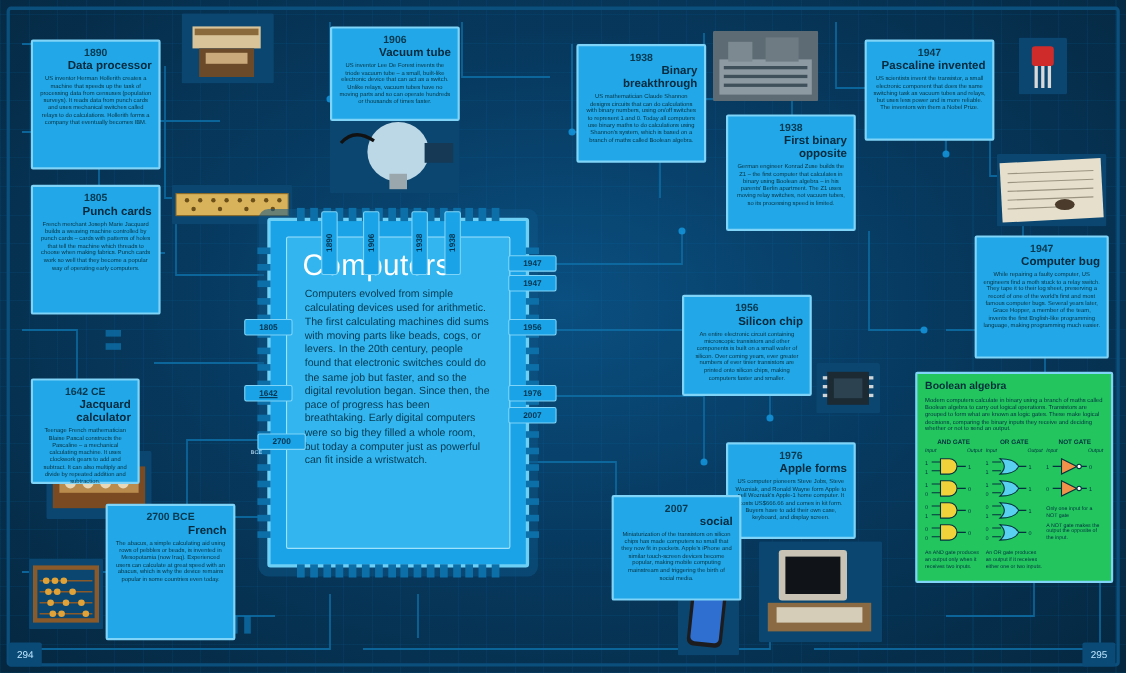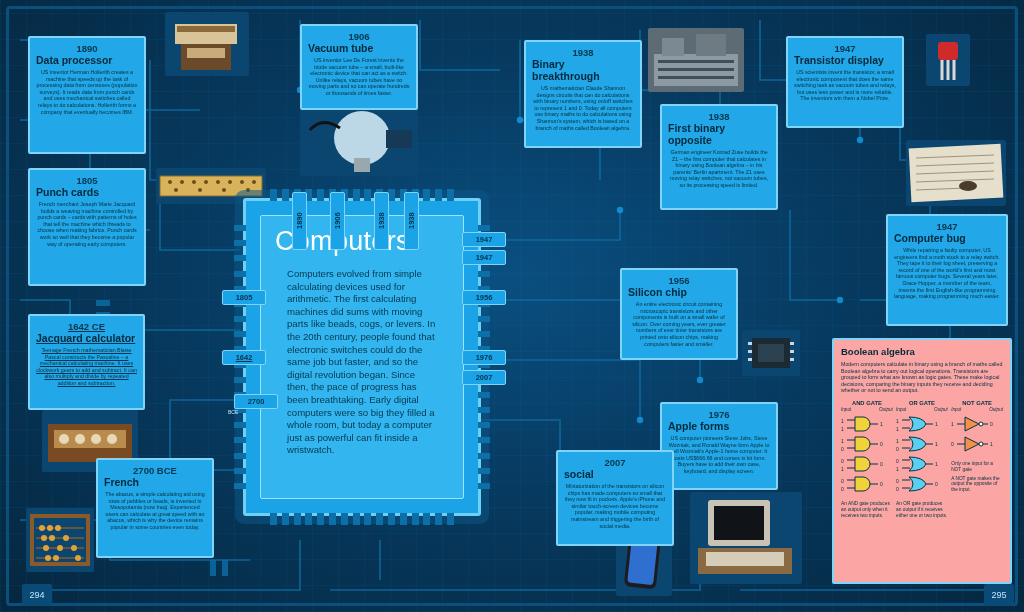--- a/index.html
+++ b/index.html
@@ -22,39 +22,39 @@
   .spine{
     position:absolute;left:6px;top:6px;right:6px;bottom:6px;
     border:3px solid #0b4f7d;border-radius:4px;
   }
   .page-num{
     position:absolute;bottom:6px;width:30px;height:22px;
     background:#0a4a76;color:#bfe6ff;font-size:9px;
     display:flex;align-items:center;justify-content:center;
     border-radius:2px;
   }
-  .page-num.left{left:22px;margin-top:32px;}
+  .page-num.left{left:8px;margin-top:32px;}
   .page-num.right{right:10px;}
 
   
   .card{
     position:absolute;
     background:#22a7e8;
     border:2px solid #7fd4f7;
     color:#04344f;
     padding:5px 6px 6px;
     box-sizing:border-box;
     border-radius:2px;
   }
   .card .yr{
     display:block;text-align:center;font-weight:bold;font-size:9.5px;color:#06394f;
     line-height:11px;
   }
   .card .ttl{
-    display:block;text-align:left;font-weight:bold;font-size:10.5px;color:#042a3d;
+    display:block;text-align:right;font-weight:bold;font-size:10.5px;color:#042a3d;
     line-height:12px;margin-bottom:3px;
   }
   .card .bd{
     display:block;text-align:center;font-size:5.3px;line-height:6.6px;color:#06323f;
   }
 
   
   .chip{
     position:absolute;left:243px;top:198px;width:232px;height:312px;
     background:#1aa3e6;border:3px solid #6fd0f6;border-radius:3px;
@@ -63,21 +63,21 @@
   .chip-inner{
     position:absolute;left:14px;top:14px;right:14px;bottom:14px;
     background:#33b6f0;border:1px solid #9fe2fb;border-radius:2px;
     padding:10px 14px;box-sizing:border-box;
   }
   .chip h1{
     margin:0 0 6px;font-weight:normal;font-size:27px;line-height:30px;color:#fff;
     letter-spacing:.3px;
   }
   .chip p{
-    margin:12px;font-size:9.6px;line-height:12.6px;color:#05384f;
+    margin:2px;font-size:9.6px;line-height:12.6px;color:#05384f;
   }
   .pins-t,.pins-b{position:absolute;left:24px;width:184px;height:12px;display:flex;justify-content:space-between;}
   .pins-t{top:-12px;} .pins-b{bottom:-12px;}
   .pins-l,.pins-r{position:absolute;top:24px;height:264px;width:12px;display:flex;flex-direction:column;justify-content:space-between;}
   .pins-l{left:-12px;} .pins-r{right:-12px;}
   .pins-t i,.pins-b i{display:block;width:7px;height:12px;background:#0d6fa8;}
   .pins-l i,.pins-r i{display:block;width:12px;height:6px;background:#0d6fa8;}
 
   
   .ytab{
@@ -85,22 +85,22 @@
     font-size:7.5px;font-weight:bold;padding:2px 5px;border-radius:2px;
     text-align:center;
   }
   .ytab.vert{writing-mode:vertical-rl;transform:rotate(180deg);padding:5px 2px;}
 
   
   .photo{position:absolute;border-radius:2px;overflow:hidden;}
 
   
   .bool{
-    position:absolute;left:832px;top:338px;width:180px;height:246px;
-    background:#fca5a5;border:2px solid #7fd4f7;border-radius:2px;
+    position:absolute;left:832px;top:338px;width:180px;height:192px;
+    background:#22c55e;border:2px solid #7fd4f7;border-radius:2px;
     padding:6px 7px;box-sizing:border-box;color:#04323f;
   }
   .bool h3{margin:0 0 4px;font-size:9.5px;color:#032b3c;}
   .bool p.intro{margin:0 0 6px;font-size:5.3px;line-height:6.6px;}
   .gates{display:flex;justify-content:space-between;}
   .gate{width:32%;}
   .gate .gname{font-size:5.8px;font-weight:bold;text-align:center;margin-bottom:1px;}
   .gate .io{font-size:4.6px;display:flex;justify-content:space-between;font-style:italic;margin-bottom:2px;}
   .gsvg{display:block;margin:0 auto;}
   .gate .cap{font-size:4.8px;line-height:5.8px;margin-top:3px;}
@@ -443,27 +443,27 @@
   <span class="ttl">Data processor</span>
   <span class="bd">US inventor Herman Hollerith creates a machine that speeds up the task of processing data from censuses (population surveys). It reads data from punch cards and uses mechanical switches called relays to do calculations. Hollerith forms a company that eventually becomes IBM.</span>
 </div>
 
 <div class="card" style="left:28px;top:168px;width:118px;height:118px;">
   <span class="yr">1805</span>
   <span class="ttl">Punch cards</span>
   <span class="bd">French merchant Joseph Marie Jacquard builds a weaving machine controlled by punch cards – cards with patterns of holes that tell the machine which threads to choose when making fabrics. Punch cards work so well that they become a popular way of operating early computers.</span>
 </div>
 
-<div class="card" style="left:28px;top:314px;width:117px;height:96px;text-decoration:underline;">
+<div class="card" style="left:28px;top:344px;width:99px;height:96px;">
   <span class="yr">1642 CE</span>
   <span class="ttl">Jacquard calculator</span>
   <span class="bd">Teenage French mathematician Blaise Pascal constructs the Pascaline – a mechanical calculating machine. It uses clockwork gears to add and subtract. It can also multiply and divide by repeated addition and subtraction.</span>
 </div>
 
-<div class="card" style="left:96px;top:458px;width:118px;height:100px;">
+<div class="card" style="left:96px;top:458px;width:118px;height:124px;">
   <span class="yr">2700 BCE</span>
   <span class="ttl">French</span>
   <span class="bd">The abacus, a simple calculating aid using rows of pebbles or beads, is invented in Mesopotamia (now Iraq). Experienced users can calculate at great speed with an abacus, which is why the device remains popular in some countries even today.</span>
 </div>
 
 <div class="card" style="left:300px;top:24px;width:118px;height:86px;">
   <span class="yr">1906</span>
   <span class="ttl">Vacuum tube</span>
   <span class="bd">US inventor Lee De Forest invents the triode vacuum tube – a small, built-like electronic device that can act as a switch. Unlike relays, vacuum tubes have no moving parts and so can operate hundreds or thousands of times faster.</span>
 </div>
@@ -475,21 +475,21 @@
 </div>
 
 <div class="card" style="left:660px;top:104px;width:118px;height:106px;">
   <span class="yr">1938</span>
   <span class="ttl">First binary opposite</span>
   <span class="bd">German engineer Konrad Zuse builds the Z1 – the first computer that calculates in binary using Boolean algebra – in his parents' Berlin apartment. The Z1 uses moving relay switches, not vacuum tubes, so its processing speed is limited.</span>
 </div>
 
 <div class="card" style="left:786px;top:36px;width:118px;height:92px;">
   <span class="yr">1947</span>
-  <span class="ttl">Transistor display</span>
+  <span class="ttl">Pascaline invented</span>
   <span class="bd">US scientists invent the transistor, a small electronic component that does the same switching task as vacuum tubes and relays, but uses less power and is more reliable. The inventors win them a Nobel Prize.</span>
 </div>
 
 <div class="card" style="left:886px;top:214px;width:122px;height:112px;">
   <span class="yr">1947</span>
   <span class="ttl">Computer bug</span>
   <span class="bd">While repairing a faulty computer, US engineers find a moth stuck to a relay switch. They tape it to their log sheet, preserving a record of one of the world's first and most famous computer bugs. Several years later, Grace Hopper, a member of the team, invents the first English-like programming language, making programming much easier.</span>
 </div>
 
 <div class="card" style="left:620px;top:268px;width:118px;height:92px;">

